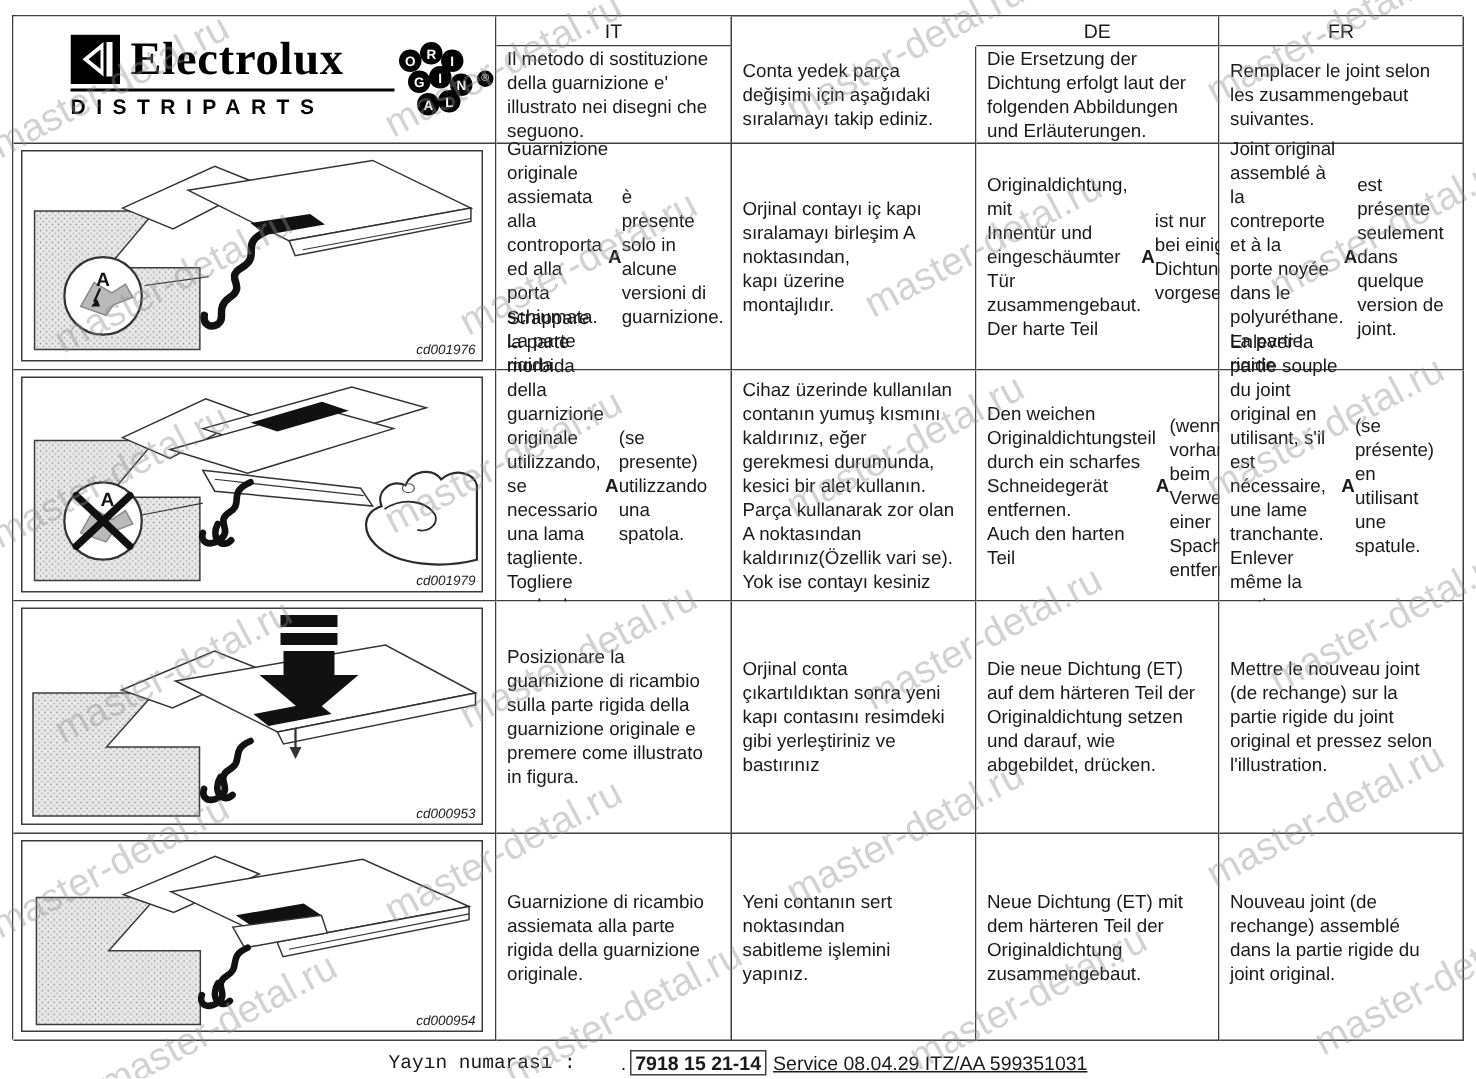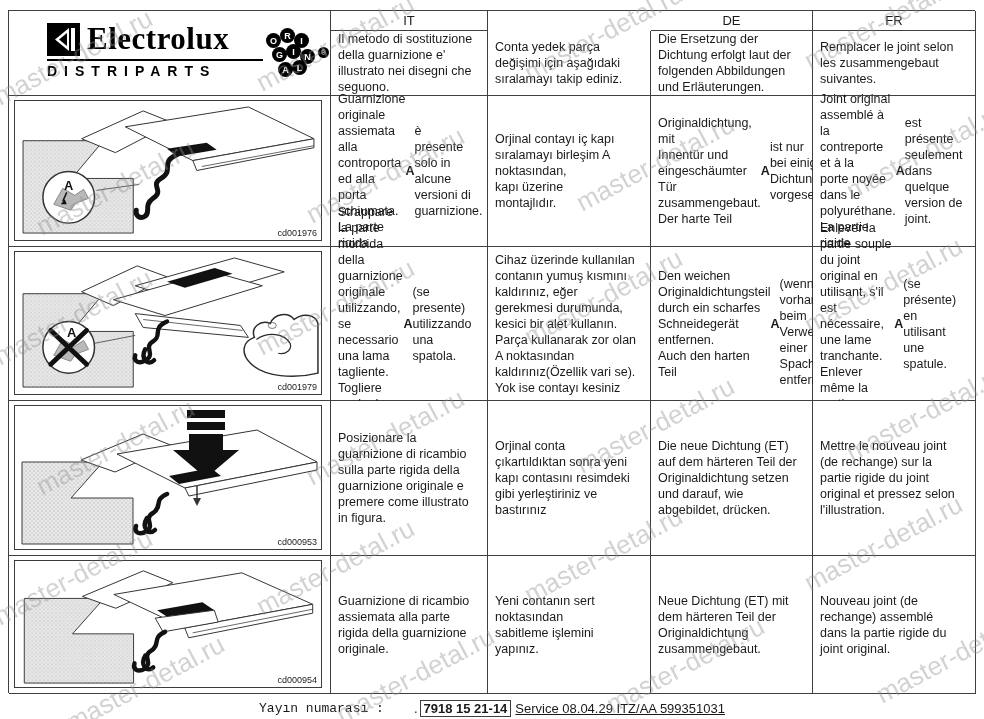--- a/index.html
+++ b/index.html
@@ -53,21 +53,21 @@
     background:#000; color:#fff; font-size:7px;
     display:flex; align-items:center; justify-content:center;
   }
   
   .fig-frame {
     position:absolute; left:5px; right:8px; top:4px; bottom:5px;
     border:1px solid #3c3c3c;
   }
   .fig-frame svg { position:absolute; inset:0; width:100%; height:100%; }
   .fig-caption {
-    position:absolute; right:4px; bottom:2px; font-size:9px; color:#222;
+    position:absolute; right:4px; bottom:2px; font-size:9px; color:#222;font-style:italic;
   }
   
   .footer {
     position:absolute; left:0; top:697px; width:984px; height:22px;
     display:flex; align-items:center; justify-content:center;
     font-size:13px; z-index:1;
   }
   .f-label { margin-right:30px;font-family:Liberation Mono, monospace; }
   .f-prefix { margin-right:2px; }
   .f-pub { font-weight:bold; border:1px solid #3f3f3f; padding:0 3px; }

